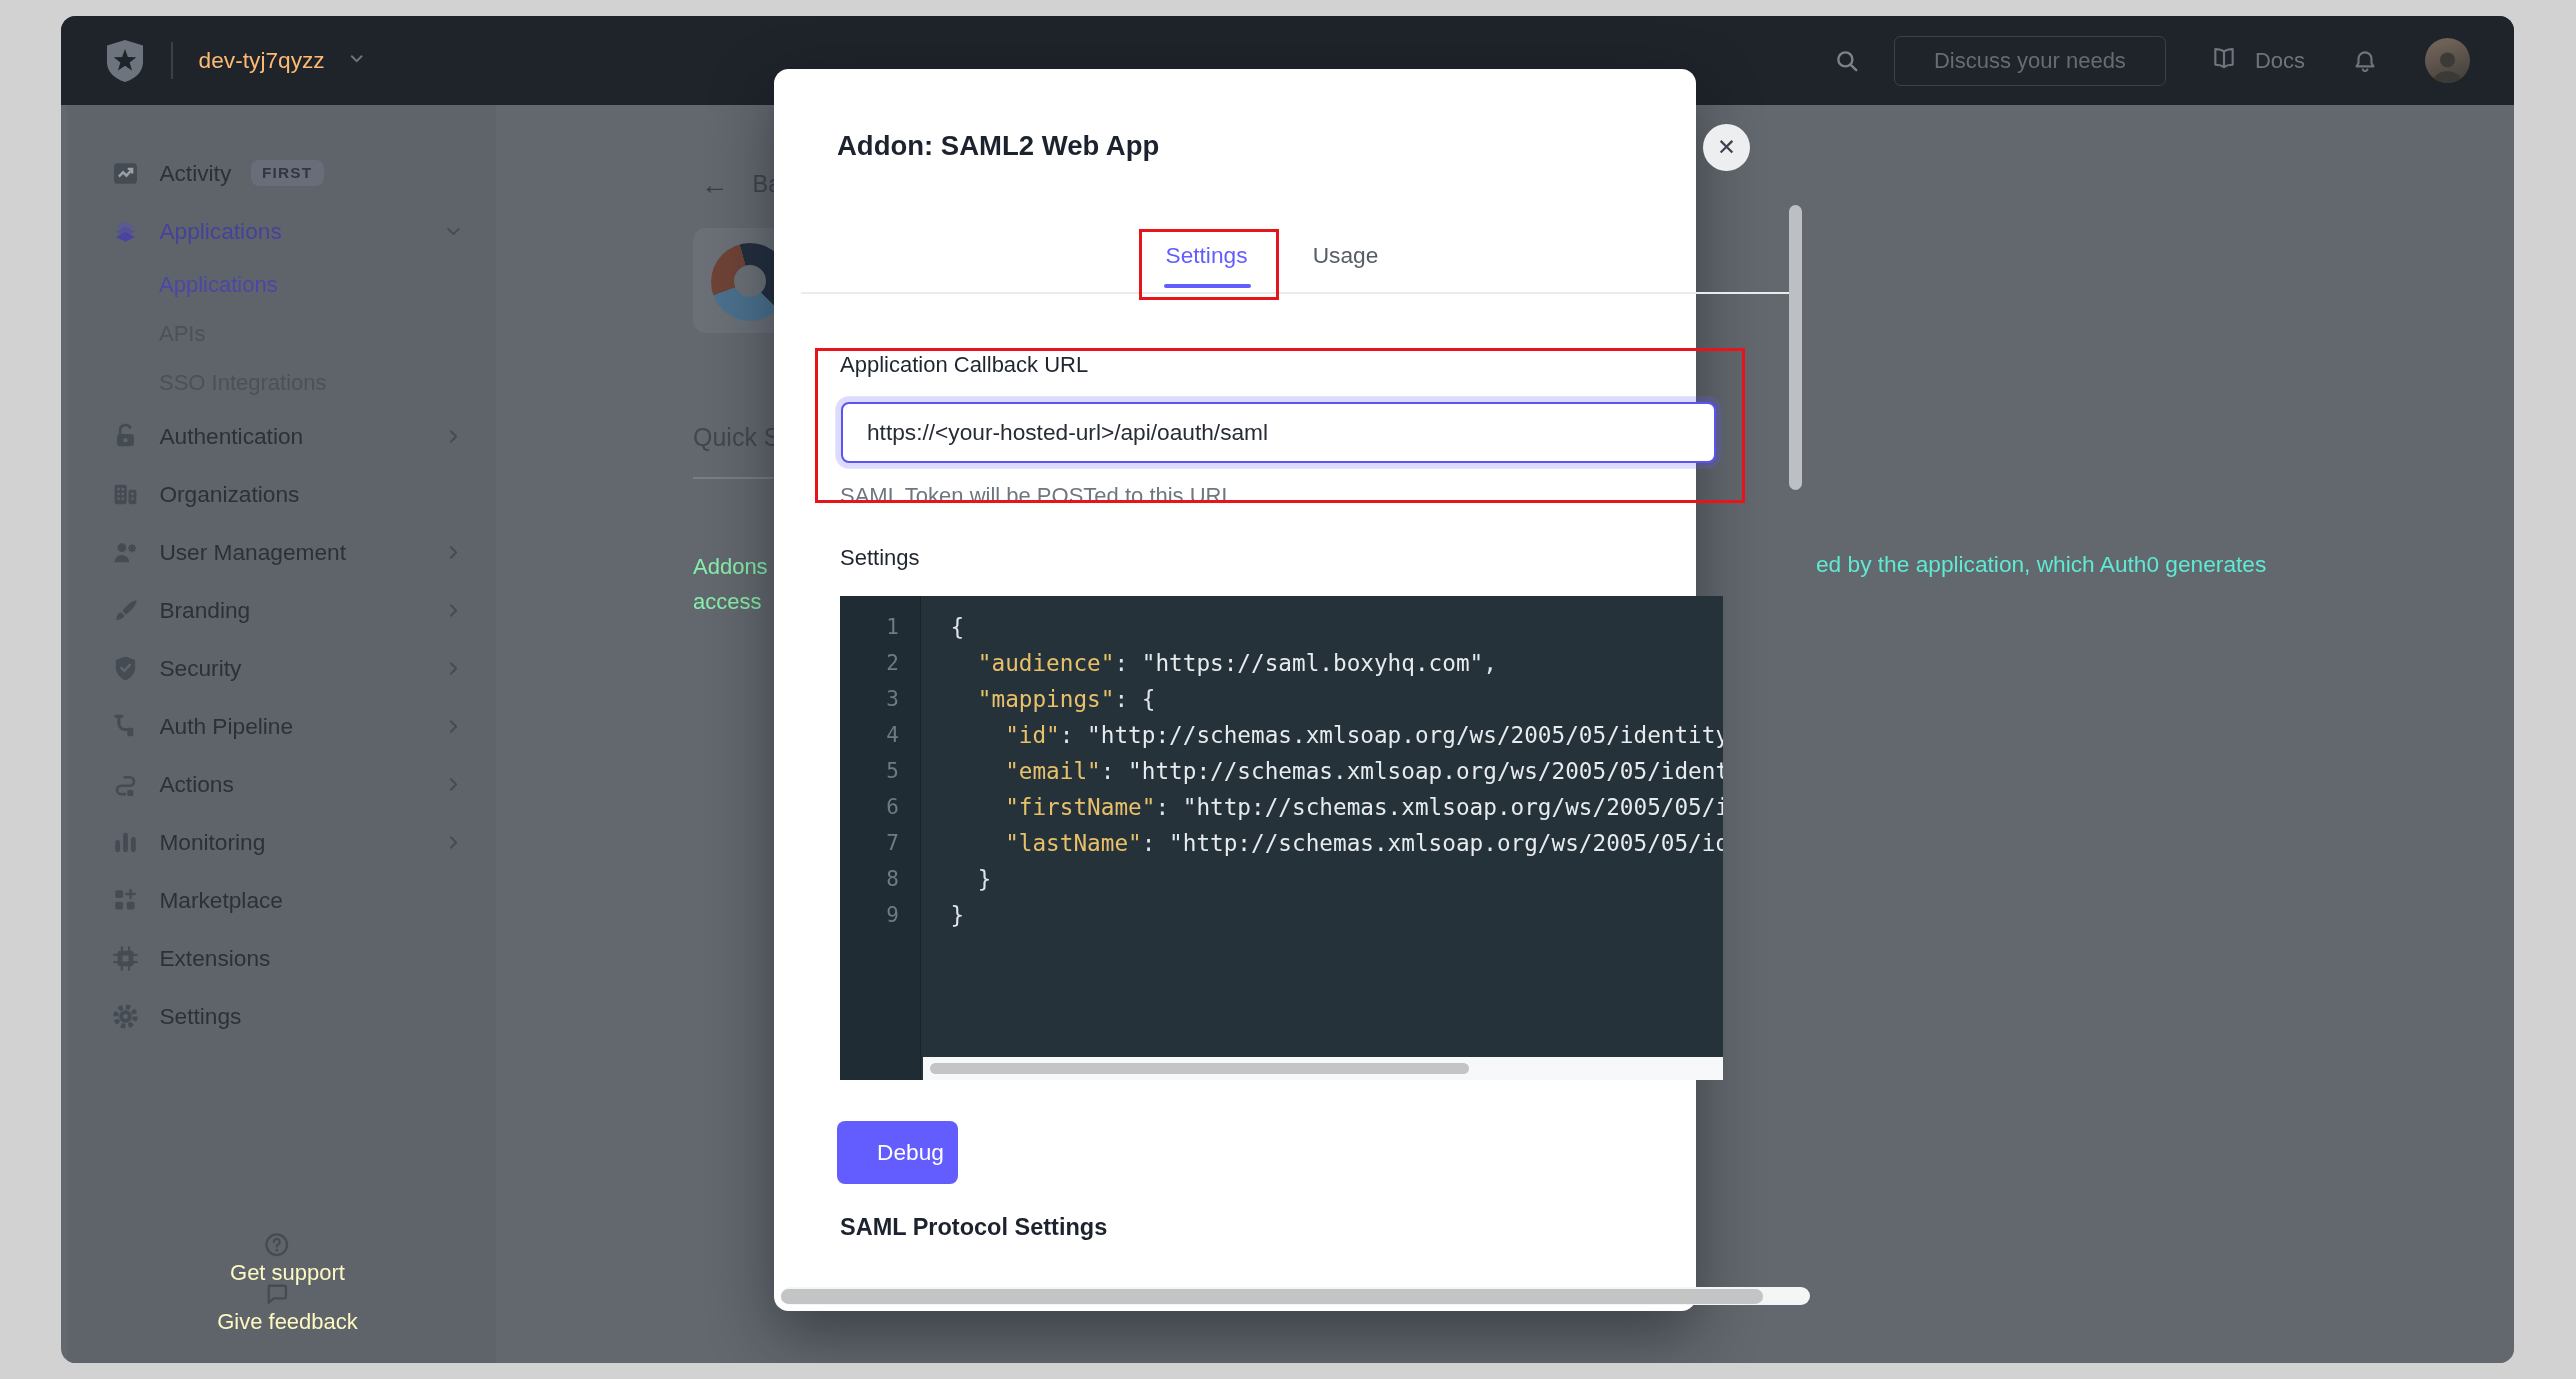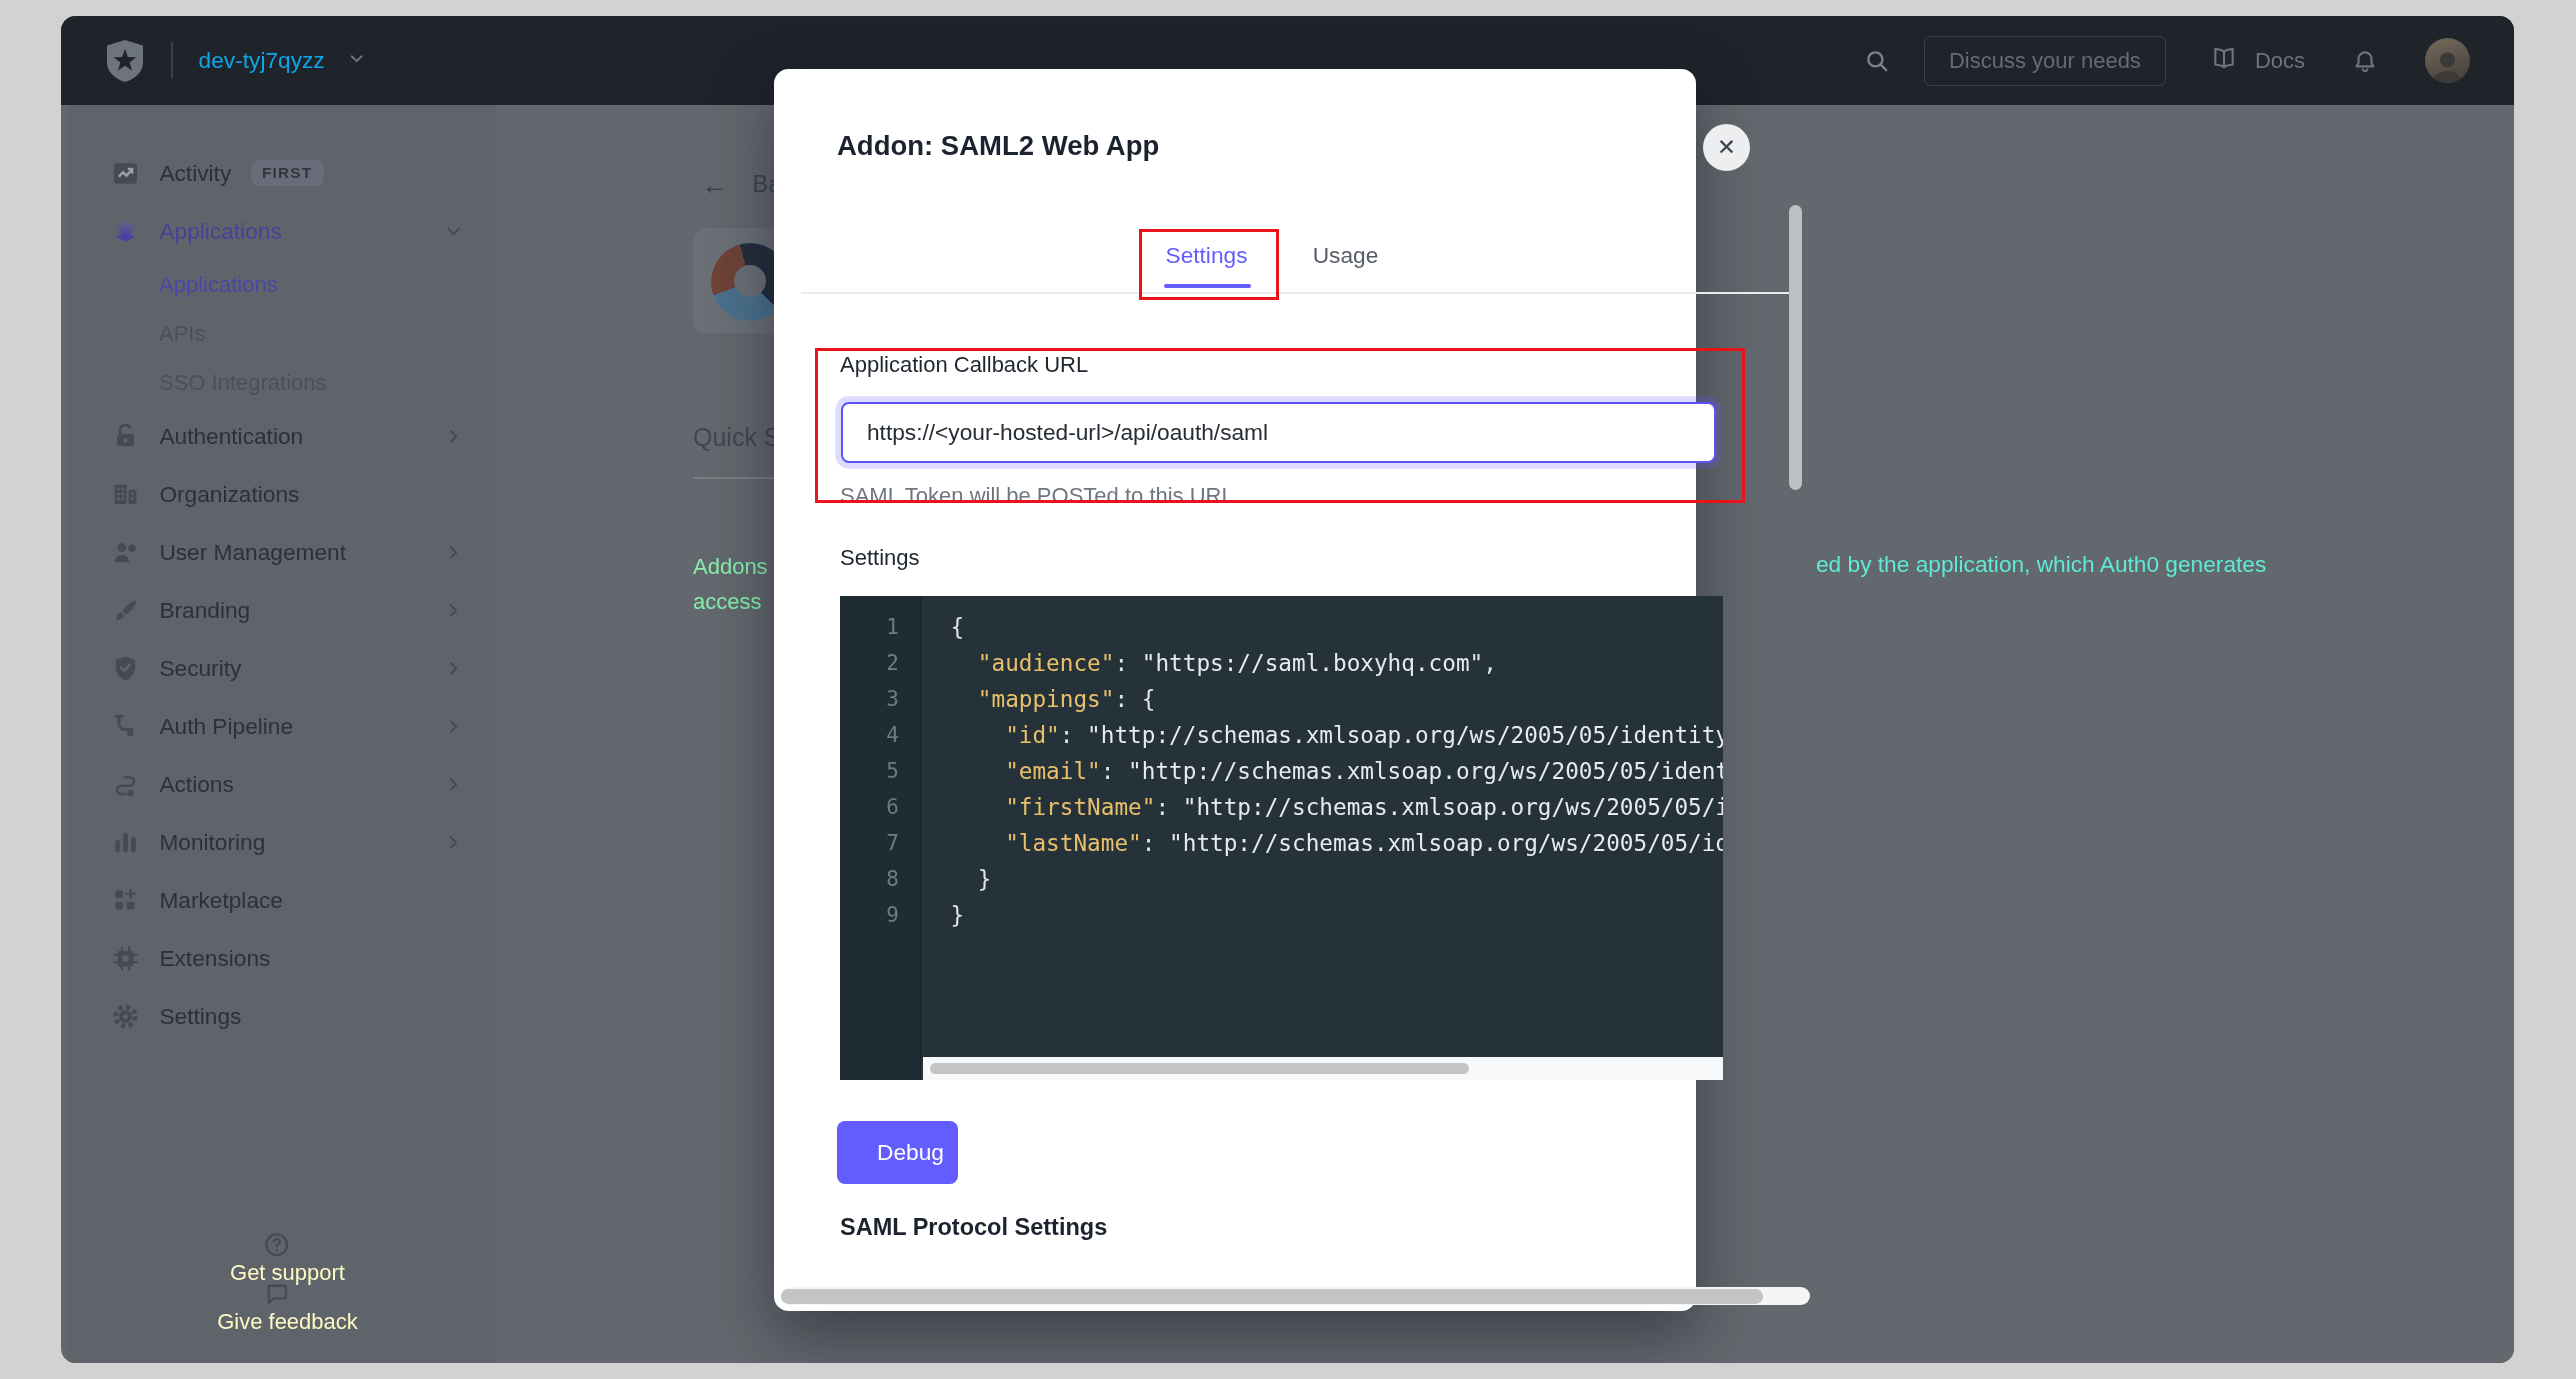--- a/index.html
+++ b/index.html
@@ -11,25 +11,25 @@
   .frame {
     position:absolute; left:61px; top:16px; width:2453px; height:1347px;
     border-radius:14.6px; overflow:hidden; background:#63686e;
   }
   
   .navbar {
     position:absolute; top:0; left:0; right:0; height:89px;
     background:#1f232a; display:flex; align-items:center; padding-left:42px; z-index:2;
   }
   .nav-sep { width:1.6px; height:37px; background:#3a4048; margin:0 26px 0 24px; }
-  .tenant { color:#0ea5e9; font-size:22.7px; display:flex; align-items:center; gap:22px; cursor:pointer; }
+  .tenant { color:#fdba74; font-size:22.7px; display:flex; align-items:center; gap:22px; cursor:pointer; }
   .nav-right { margin-left:auto; display:flex; align-items:center; }
   .nav-icon { display:flex; align-items:center; }
   .discuss-btn {
-    margin-left:34px; height:50px; line-height:47px; padding:0 24px;
+    margin-left:34px; height:50px; line-height:47px; padding:0 39px;
     border:1.6px solid #3c424b; border-radius:6.5px; color:#656c75; font-size:22px; box-sizing:border-box;
   }
   .docs { margin-left:45px; display:flex; align-items:center; gap:18px; color:#6d747d; font-size:22px; }
   .bell { margin-left:47px; }
   .avatar {
     width:45px; height:45px; border-radius:50%; margin:0 44px 0 47px; overflow:hidden;
     background:linear-gradient(160deg,#6e6156 20%,#4a453f 80%); position:relative;
   }
   .avatar svg { position:absolute; left:0; top:4.9px; }
   

